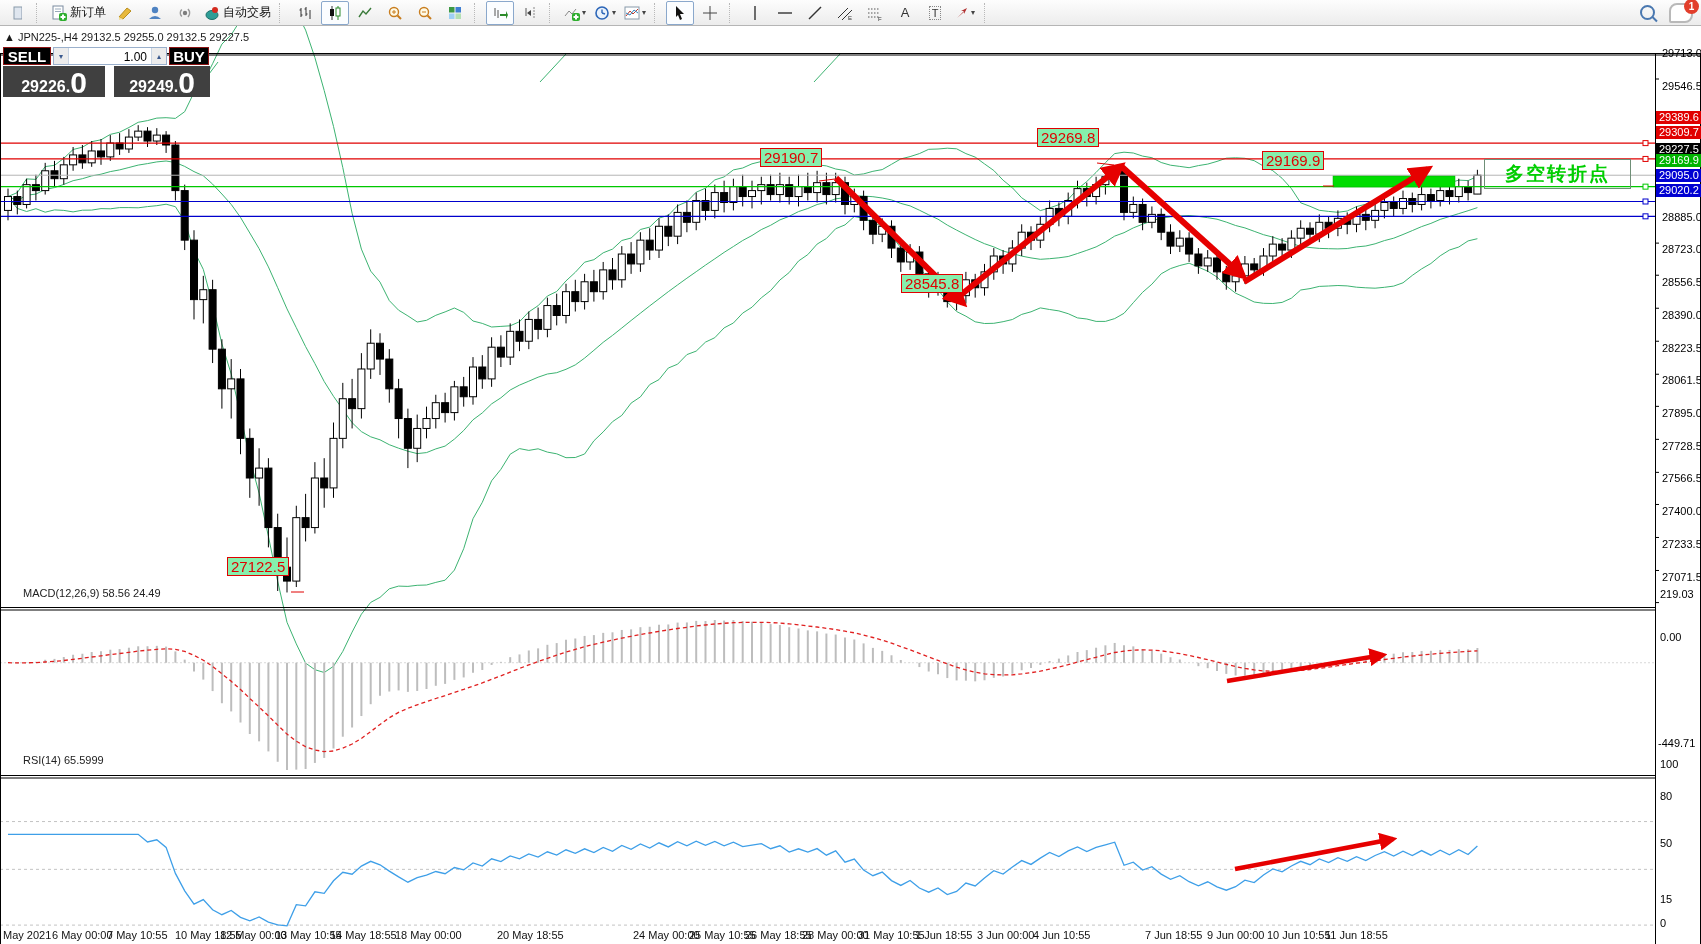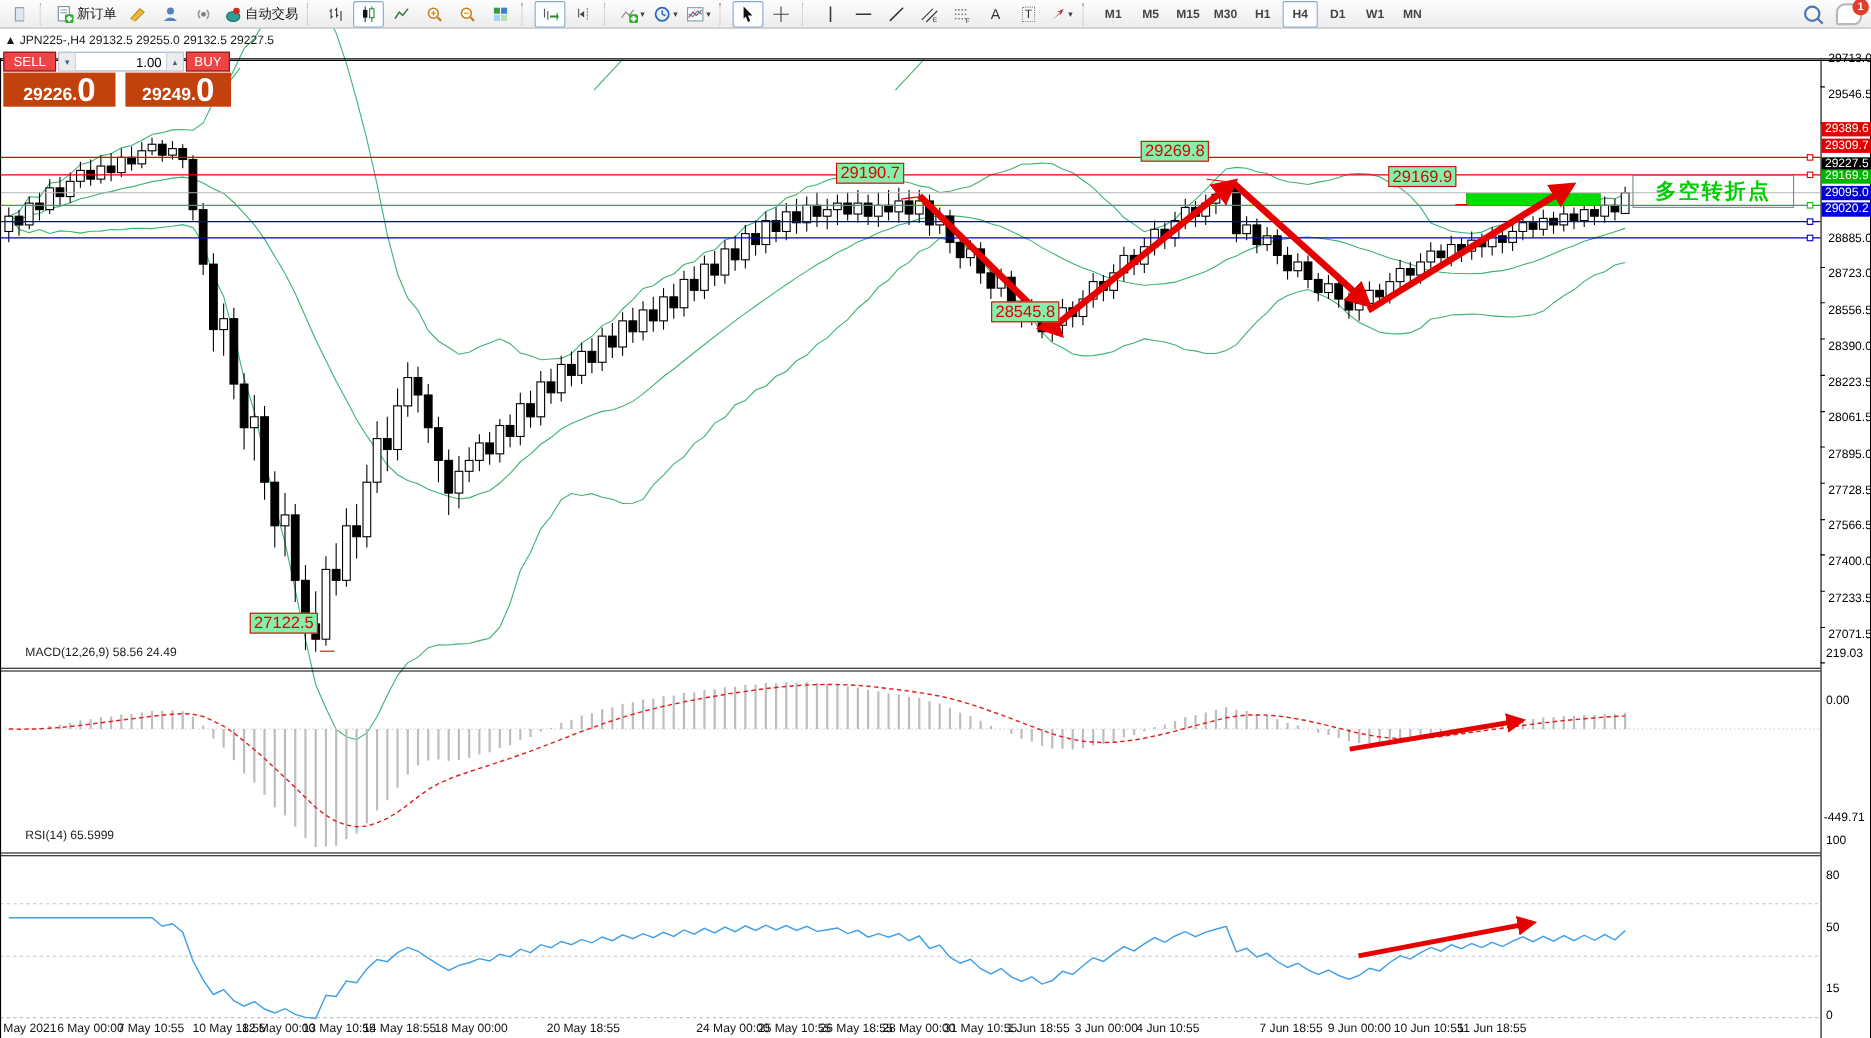--- a/index.html
+++ b/index.html
@@ -31,29 +31,29 @@
   .symline{font-size:11px;color:#1a1a1a;}
   .ticklab{font-size:11px;color:#000;}
   .timelab{font-size:11px;color:#111;}
   .linelab{font-size:11px;color:#fff;width:44px;height:13px;line-height:13px;padding-left:3px;}
   .indlab{font-size:11px;color:#222;padding-left:20px;}
   .ann{border:1px solid #e00000;color:#e00000;background:#86efac;font-size:15px;height:17px;line-height:17px;padding:0 3px;}
   .note{border:1px solid #6f8f77;color:#00ce00;font-size:19px;font-weight:bold;letter-spacing:2px;padding:1px 20px;}
   
   .trade-panel{position:absolute;left:3px;top:47px;z-index:25;font-family:"Liberation Sans",sans-serif;}
   .tp-row1{display:flex;height:18px;}
-  .tp-sell,.tp-buy{background:#ef4444;border:1px solid #8d1414;color:#fff;font-size:12px;font-weight:normal;
+  .tp-sell,.tp-buy{background:#000000;border:1px solid #8d1414;color:#fff;font-size:15px;font-weight:bold;
      width:48px;display:flex;align-items:center;justify-content:center;}
   .tp-buy{width:40px;}
   .tp-vol{display:flex;width:112px;border:1px solid #9ab0cc;background:#fff;margin:0 2px;}
   .tp-dn,.tp-up{width:15px;background:#ececec;border:none;border-right:1px solid #c9d4e2;color:#3b5a8f;font-size:8px;padding:0;}
   .tp-up{border-right:none;border-left:1px solid #c9d4e2;}
   .tp-volval{flex:1;text-align:right;font-size:12px;padding:2px 4px 0 0;color:#000;}
   .tp-row2{display:flex;margin-top:1px;}
-  .tp-price{background:#c2410c;color:#fff;height:30px;display:flex;align-items:flex-end;justify-content:center;
+  .tp-price{background:#404040;color:#fff;height:30px;display:flex;align-items:flex-end;justify-content:center;
      font-weight:bold;font-size:16px;padding:0 4px 1px 4px;}
   .tp-price .big{font-size:30px;line-height:26px;font-weight:bold;}
   #sellpx{width:94px;margin-right:9px;}
   #buypx{width:88px;}
   svg text{font-family:"Liberation Sans",sans-serif;}
 </style>
 </head>
 <body>
 
 <div class="toolbar">
@@ -238,21 +238,20 @@
   <span class="tbtn">
       <span style="font-size:11px;color:#333;border:1px dotted #888;padding:0 2px;">T</span>
     </span>
   <span class="tbtn">
       <svg width="14" height="14">
         <polygon points="2,12 9,5 6,5 12,2 9,8 9,6" fill="#b03030"></polygon>
       </svg>
       <span class="dd">▾</span>
     </span>
   <span class="tb-sep"></span>
-  <span id="tf-box"><span class="tbtn tf">M1</span><span class="tbtn tf">M5</span><span class="tbtn tf">M15</span><span class="tbtn tf">M30</span><span class="tbtn tf">H1</span><span class="tbtn tf active">H4</span><span class="tbtn tf">D1</span><span class="tbtn tf">W1</span><span class="tbtn tf">MN</span></span>
   <span class="tb-right">
     <span class="mag"></span>
     <span class="chat">
         <span class="badge">1</span>
       </span>
   </span>
 </div>
 
 <div id="chartwin">
   <svg id="chart-svg" width="1701" height="944" viewBox="0 0 1701 944">

